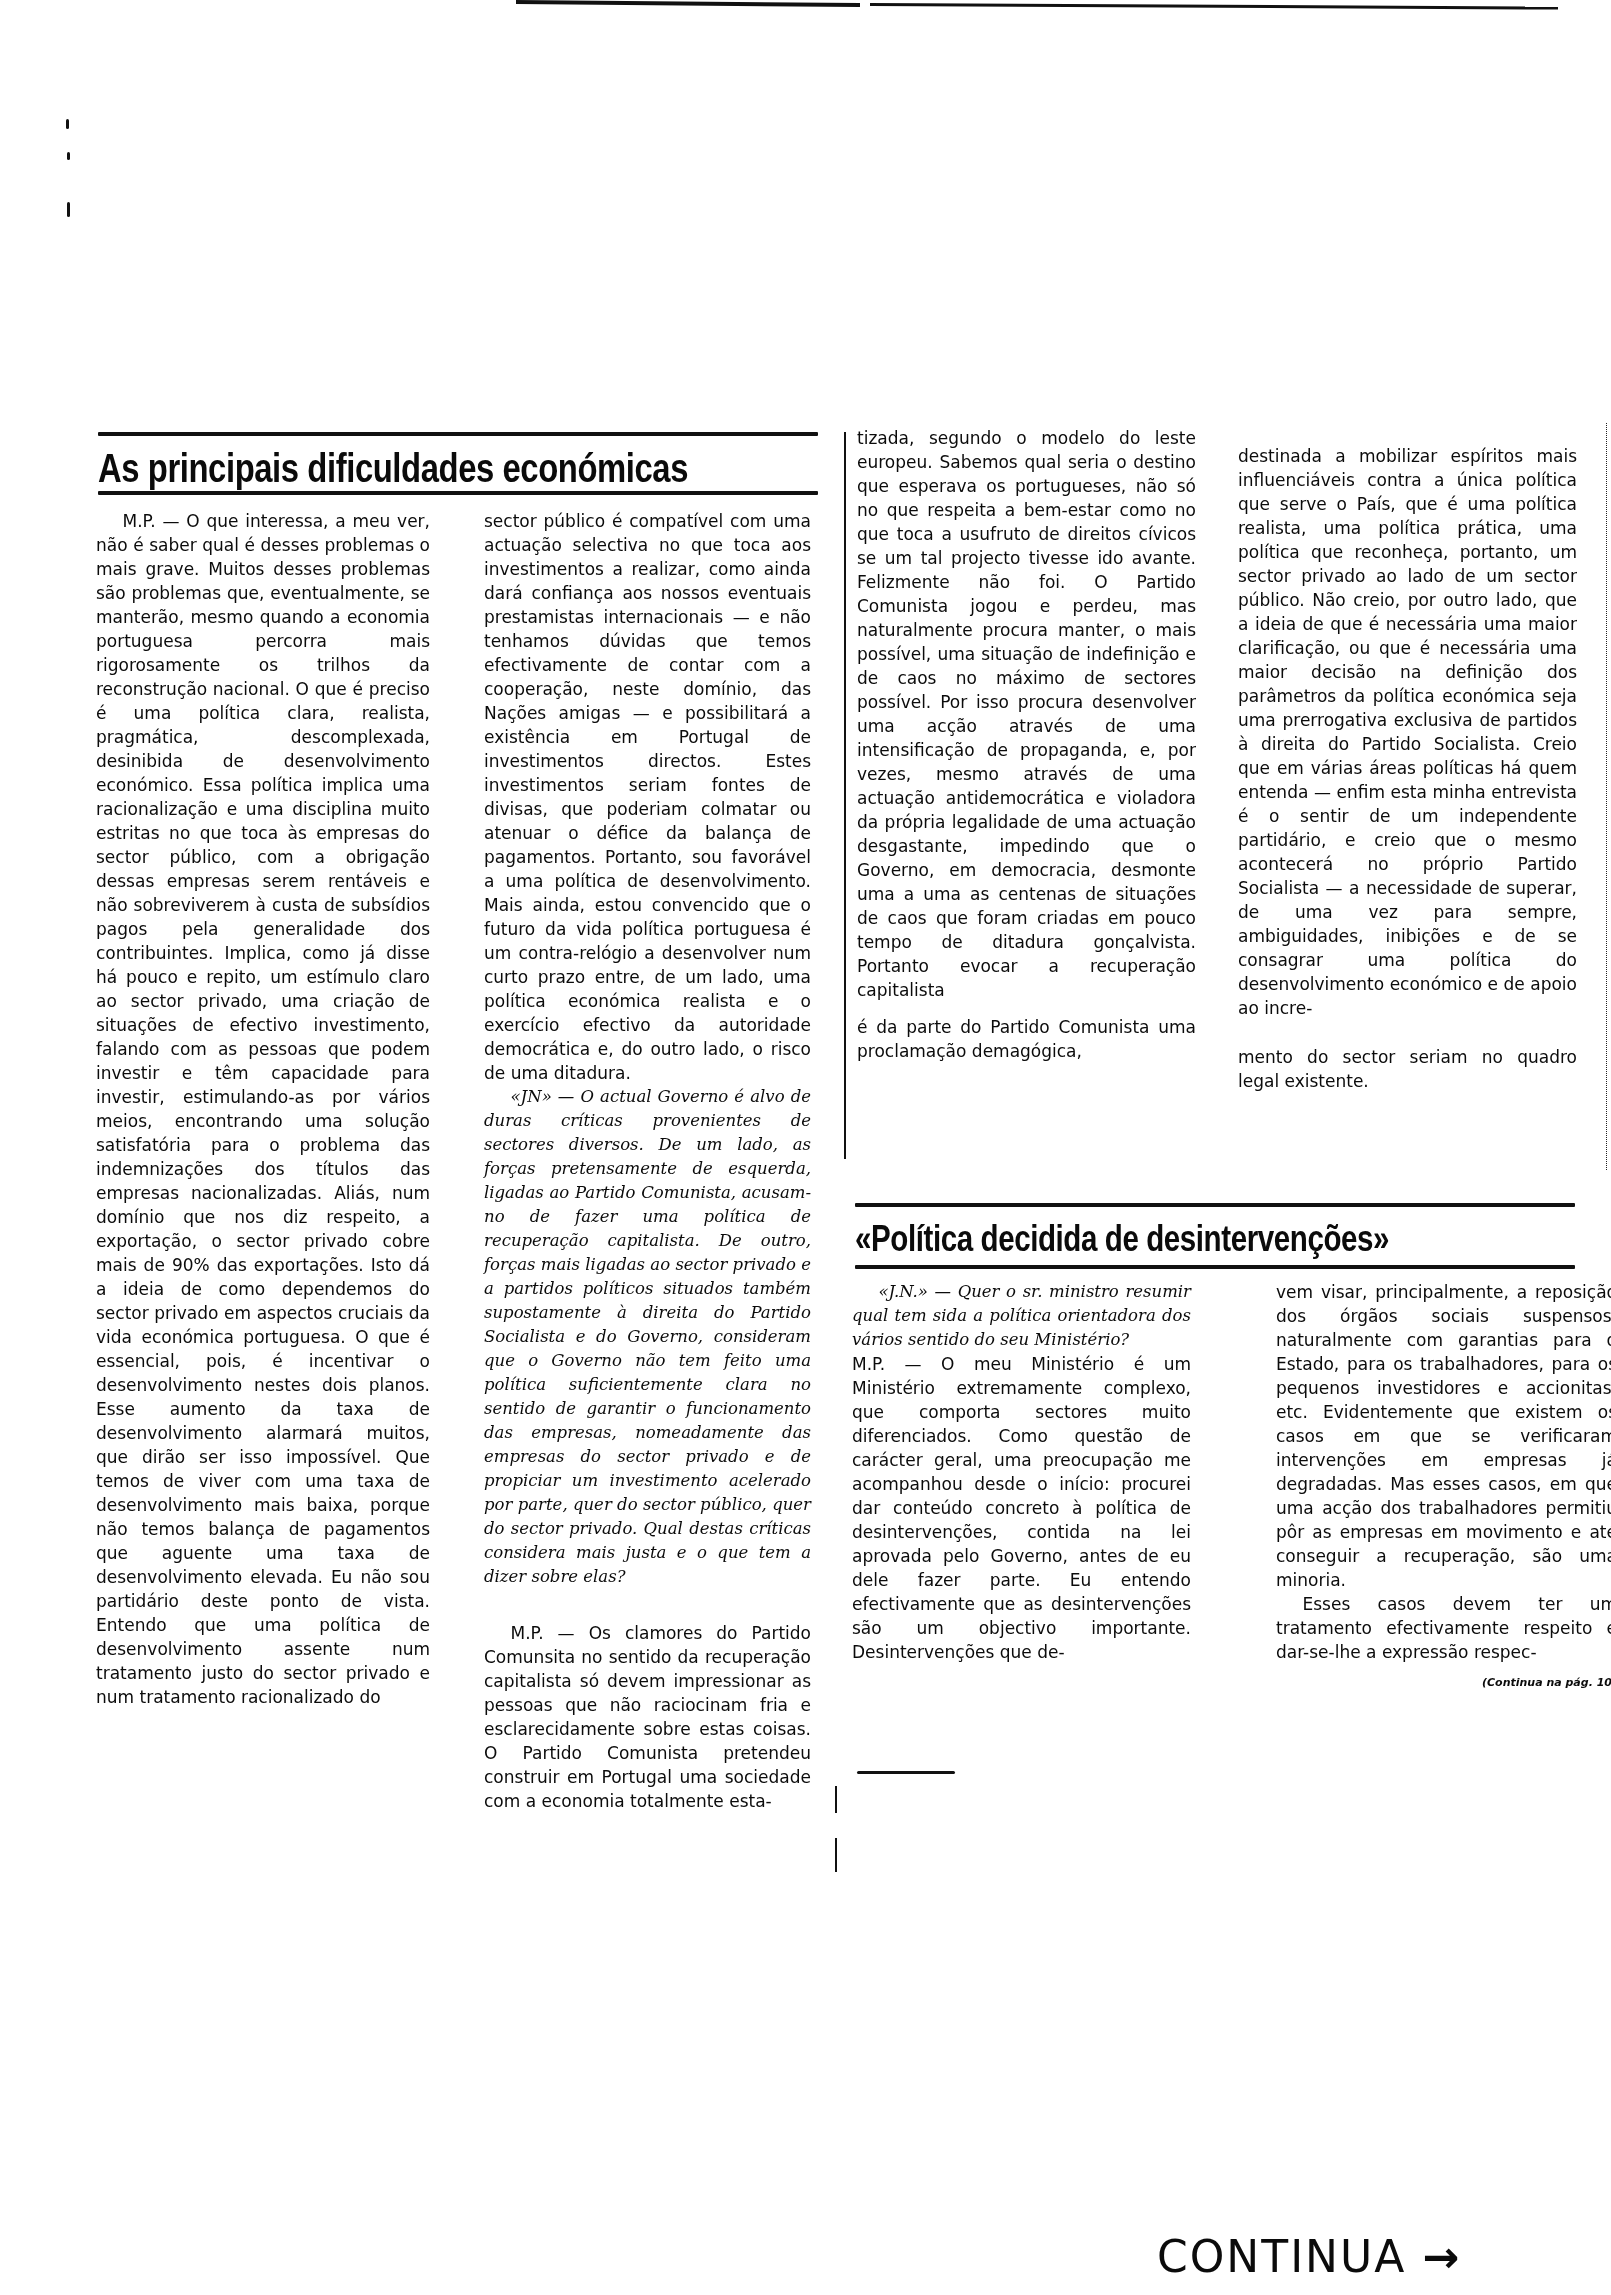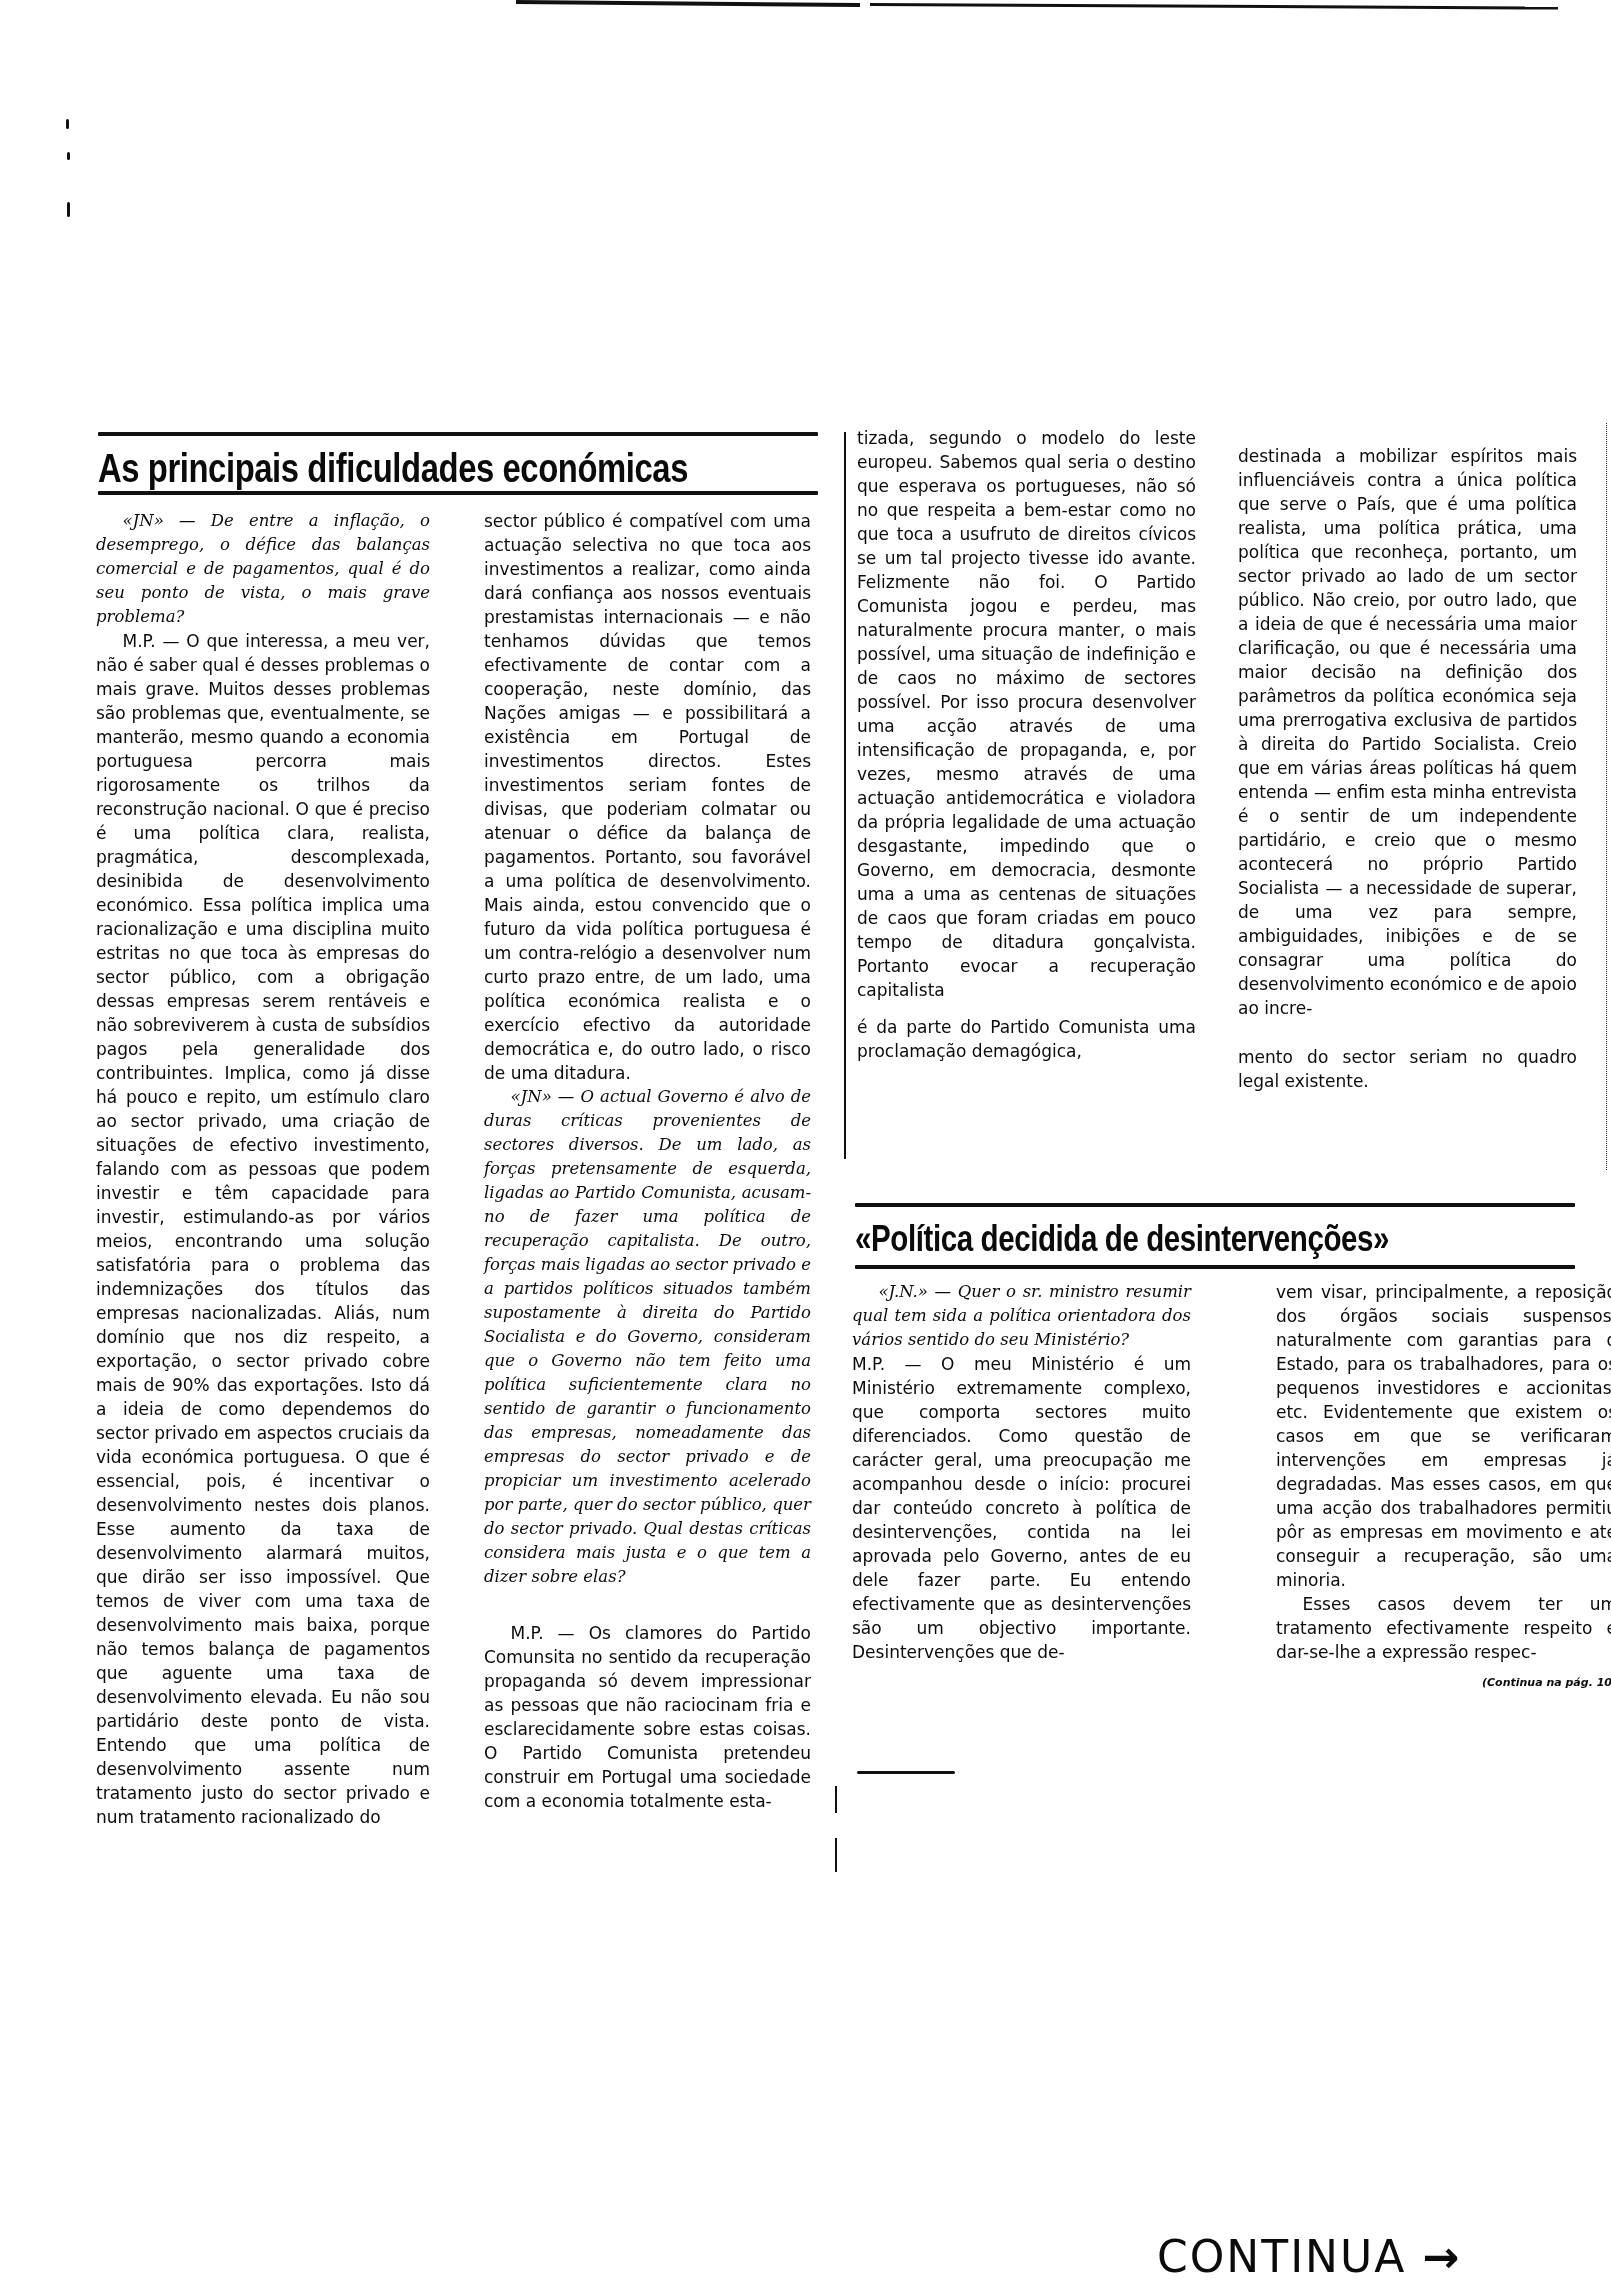--- a/index.html
+++ b/index.html
@@ -30,28 +30,27 @@
 
 <div class="abs mark" style="left:66px;top:119px;width:3.4px;height:9.8px;"></div>
 <div class="abs mark" style="left:67px;top:152px;width:2.9px;height:7.9px;"></div>
 <div class="abs mark" style="left:67px;top:202px;width:3.4px;height:14.7px;"></div>
 
 <div class="abs rule" style="left:98px;top:432px;width:720px;"></div>
 <div class="abs headline" style="left:98px;top:446px;font-size:40px;line-height:45px;">As principais dificuldades económicas</div>
 <div class="abs rule" style="left:98px;top:491px;width:720px;"></div>
 
 <div class="abs col" style="left:96px;top:509px;width:334px;">
-  <p class="q ind">«JN» — De entre a inflação, o desemprego, o défice das balanças comercial e de pagamentos, qual é do seu ponto de vista, o mais grave problema?</p>
   <p class="ind">M.P. — O que interessa, a meu ver, não é saber qual é desses problemas o mais grave. Muitos desses problemas são problemas que, eventualmente, se manterão, mesmo quando a economia portuguesa percorra mais rigorosamente os trilhos da reconstrução nacional. O que é preciso é uma política clara, realista, pragmática, descomplexada, desinibida de desenvolvimento económico. Essa política implica uma racionalização e uma disciplina muito estritas no que toca às empresas do sector público, com a obrigação dessas empresas serem rentáveis e não sobreviverem à custa de subsídios pagos pela generalidade dos contribuintes. Implica, como já disse há pouco e repito, um estímulo claro ao sector privado, uma criação de situações de efectivo investimento, falando com as pessoas que podem investir e têm capacidade para investir, estimulando-as por vários meios, encontrando uma solução satisfatória para o problema das indemnizações dos títulos das empresas nacionalizadas. Aliás, num domínio que nos diz respeito, a exportação, o sector privado cobre mais de 90% das exportações. Isto dá a ideia de como dependemos do sector privado em aspectos cruciais da vida económica portuguesa. O que é essencial, pois, é incentivar o desenvolvimento nestes dois planos. Esse aumento da taxa de desenvolvimento alarmará muitos, que dirão ser isso impossível. Que temos de viver com uma taxa de desenvolvimento mais baixa, porque não temos balança de pagamentos que aguente uma taxa de desenvolvimento elevada. Eu não sou partidário deste ponto de vista. Entendo que uma política de desenvolvimento assente num tratamento justo do sector privado e num tratamento racionalizado do</p>
 </div>
 
 <div class="abs col" style="left:484px;top:509px;width:327px;">
   <p>sector público é compatível com uma actuação selectiva no que toca aos investimentos a realizar, como ainda dará confiança aos nossos eventuais prestamistas internacionais — e não tenhamos dúvidas que temos efectivamente de contar com a cooperação, neste domínio, das Nações amigas — e possibilitará a existência em Portugal de investimentos directos. Estes investimentos seriam fontes de divisas, que poderiam colmatar ou atenuar o défice da balança de pagamentos. Portanto, sou favorável a uma política de desenvolvimento. Mais ainda, estou convencido que o futuro da vida política portuguesa é um contra-relógio a desenvolver num curto prazo entre, de um lado, uma política económica realista e o exercício efectivo da autoridade democrática e, do outro lado, o risco de uma ditadura.</p>
   <p class="q ind">«JN» — O actual Governo é alvo de duras críticas provenientes de sectores diversos. De um lado, as forças pretensamente de esquerda, ligadas ao Partido Comunista, acusam-no de fazer uma política de recuperação capitalista. De outro, forças mais ligadas ao sector privado e a partidos políticos situados também supostamente à direita do Partido Socialista e do Governo, consideram que o Governo não tem feito uma política suficientemente clara no sentido de garantir o funcionamento das empresas, nomeadamente das empresas do sector privado e de propiciar um investimento acelerado por parte, quer do sector público, quer do sector privado. Qual destas críticas considera mais justa e o que tem a dizer sobre elas?</p>
-  <p class="ind" style="margin-top:32px;">M.P. — Os clamores do Partido Comunsita no sentido da recuperação propaganda só devem impressionar as pessoas que não raciocinam fria e esclarecidamente sobre estas coisas. O Partido Comunista pretendeu construir em Portugal uma sociedade com a economia totalmente esta-</p>
+  <p class="ind" style="margin-top:32px;">M.P. — Os clamores do Partido Comunsita no sentido da recuperação capitalista só devem impressionar as pessoas que não raciocinam fria e esclarecidamente sobre estas coisas. O Partido Comunista pretendeu construir em Portugal uma sociedade com a economia totalmente esta-</p>
 </div>
 
 <div class="abs vline" style="left:844px;top:432px;height:727px;"></div>
 
 <div class="abs col" style="left:857px;top:426px;width:339px;">
   <p>tizada, segundo o modelo do leste europeu. Sabemos qual seria o destino que esperava os portugueses, não só no que respeita a bem-estar como no que toca a usufruto de direitos cívicos se um tal projecto tivesse ido avante. Felizmente não foi. O Partido Comunista jogou e perdeu, mas naturalmente procura manter, o mais possível, uma situação de indefinição e de caos no máximo de sectores possível. Por isso procura desenvolver uma acção através de uma intensificação de propaganda, e, por vezes, mesmo através de uma actuação antidemocrática e violadora da própria legalidade de uma actuação desgastante, impedindo que o Governo, em democracia, desmonte uma a uma as centenas de situações de caos que foram criadas em pouco tempo de ditadura gonçalvista. Portanto evocar a recuperação capitalista</p>
   <p style="margin-top:12.8px;">é da parte do Partido Comunista uma proclamação demagógica,</p>
 </div>
 
 <div class="abs col" style="left:1238px;top:444px;width:339px;">

